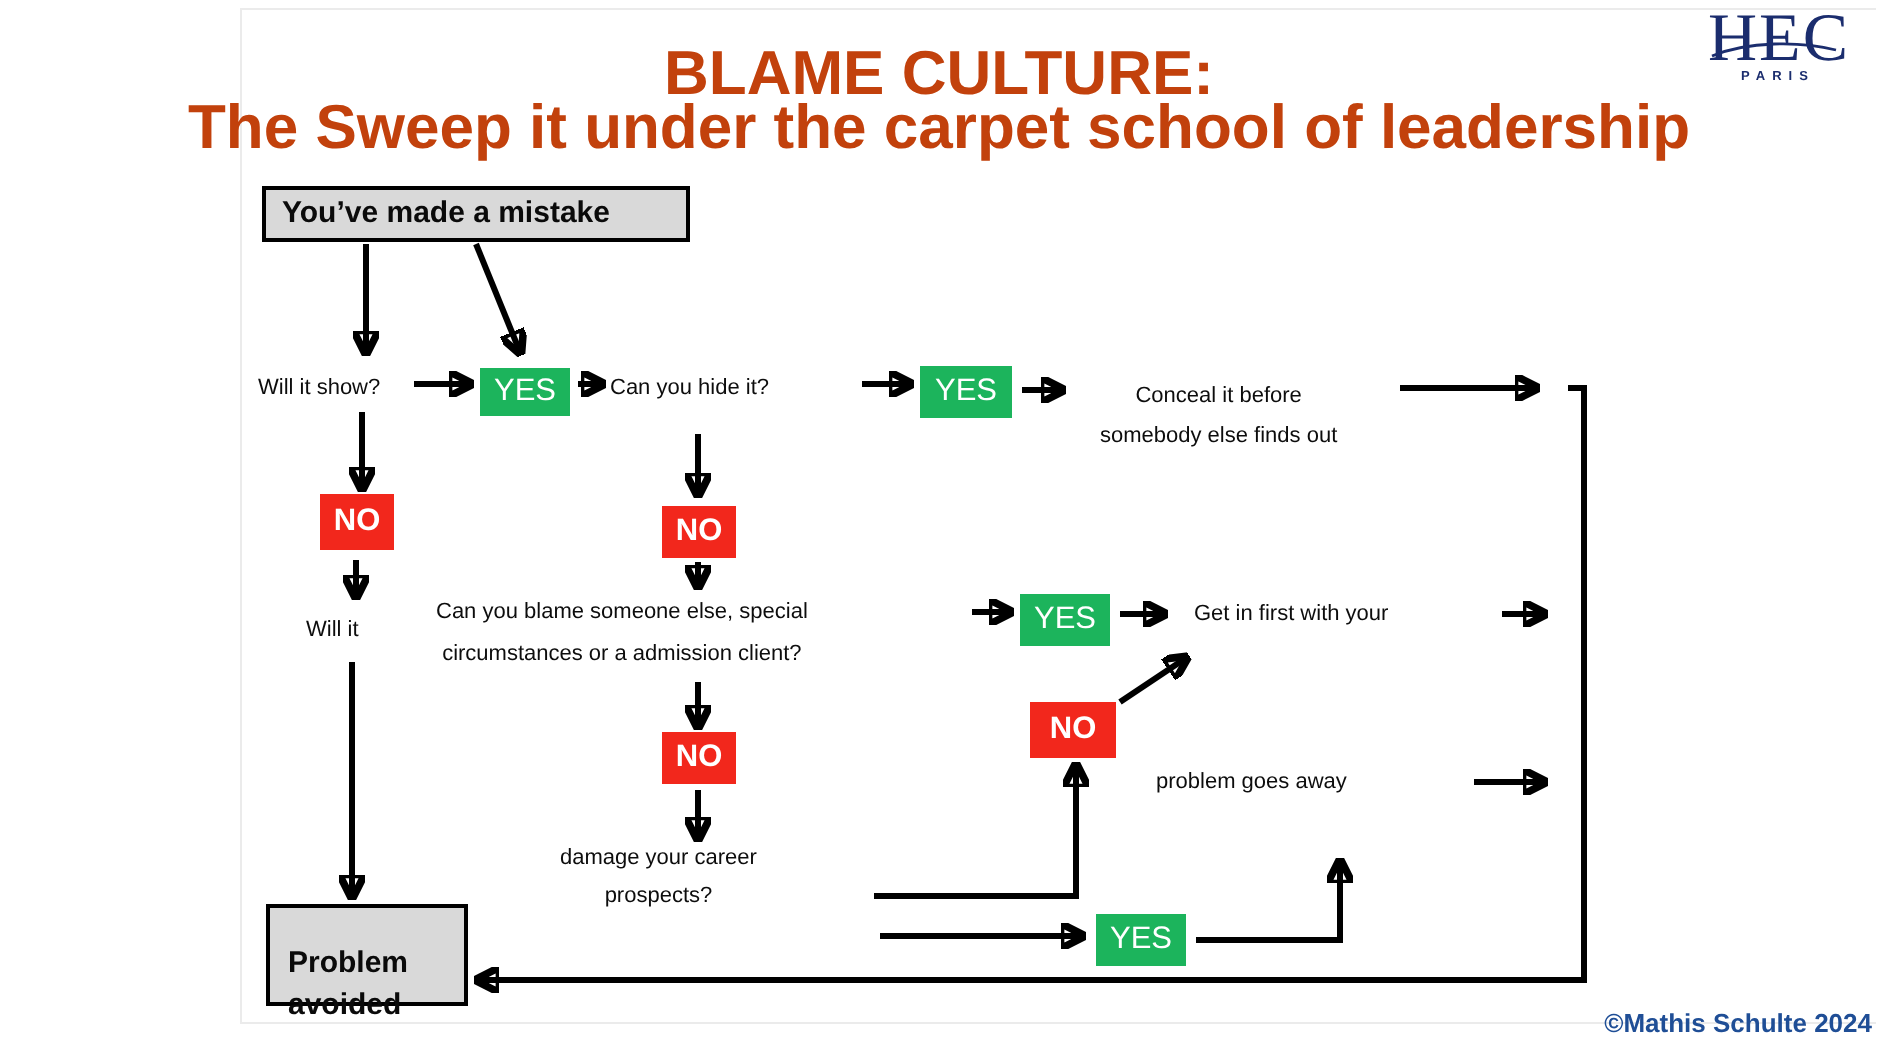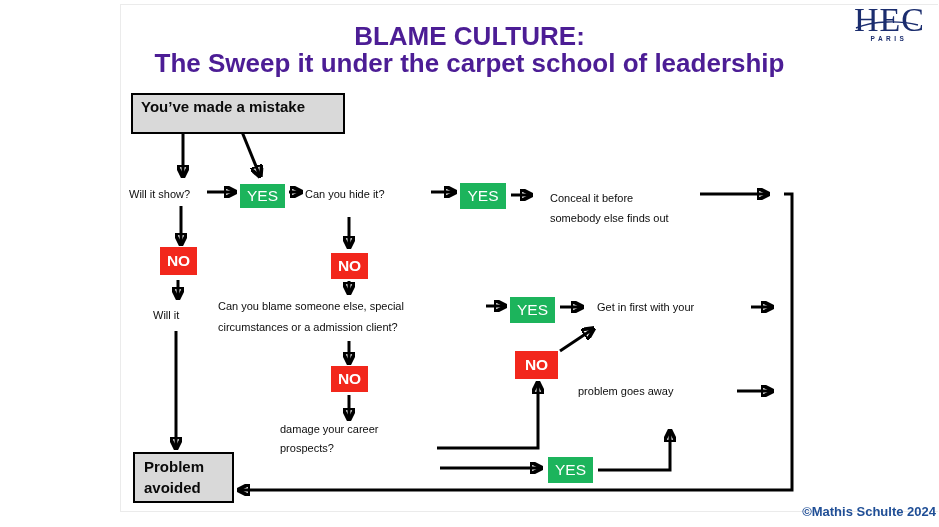--- a/index.html
+++ b/index.html
@@ -9,45 +9,45 @@
     font-family:"Liberation Sans", sans-serif;
     color:var(--text,#111);
   }
   .slide-border{
     position:absolute;left:120px;top:4px;width:818px;height:508px;
     border:1px solid var(--slide-border,#ebebeb);border-right:none;
     box-sizing:border-box;pointer-events:none;
   }
   .title{
     position:absolute;left:0;top:23px;width:939px;text-align:center;
-    font-weight:700;font-size:26px;line-height:27px;color:#4c1d95;
+    font-weight:700;font-size:31px;line-height:27px;color:#c2410c;
   }
   .title span{display:block;}
   .logo{
     position:absolute;left:854px;top:7px;width:66px;text-align:center;
     color:var(--logo-navy,#1b2d6e);
   }
   .logo .hec{
     font-family:"Liberation Serif", serif;font-size:34px;line-height:26px;
     letter-spacing:1px;position:relative;display:block;
   }
   .logo .swoosh{position:absolute;left:0;top:13px;width:66px;height:10px;}
   .logo .paris{
     display:block;font-size:6.5px;letter-spacing:3.5px;font-weight:700;
     margin-top:2px;padding-left:4px;
   }
   .node{position:absolute;font-size:11px;line-height:20px;white-space:nowrap;color:#0d0d0d;}
-  .node span{display:block;}
+  .node span{display:block;text-align:center;}
   .graybox{
     position:absolute;background:var(--box-gray,#d9d9d9);
     border:2px solid #000;box-sizing:border-box;
     font-weight:700;font-size:15px;color:#0a0a0a;
   }
-  .start-box{left:131px;top:93px;width:214px;height:41px;line-height:24px;padding-left:8px;}
-  .problem-box{left:133px;top:452px;width:101px;height:51px;line-height:21px;padding:2px 0 0 9px;}
+  .start-box{left:131px;top:93px;width:214px;height:28px;line-height:24px;padding-left:8px;}
+  .problem-box{left:133px;top:452px;width:101px;height:51px;line-height:21px;padding:17px 0 0 9px;}
   .badge{
     position:absolute;display:flex;align-items:center;justify-content:center;
     color:#fff;font-size:15.5px;box-sizing:border-box;
   }
   .badge.yes{background:var(--yes-green,#1cb45c);font-weight:400;}
   .badge.no{background:var(--no-red,#f2271c);font-weight:700;}
   svg.arrows{position:absolute;left:0;top:0;width:939px;height:527px;}
   svg.arrows path{stroke:var(--line,#000);stroke-width:3;fill:none;stroke-linejoin:miter;}
   .copyright{
     position:absolute;right:3px;top:504px;

